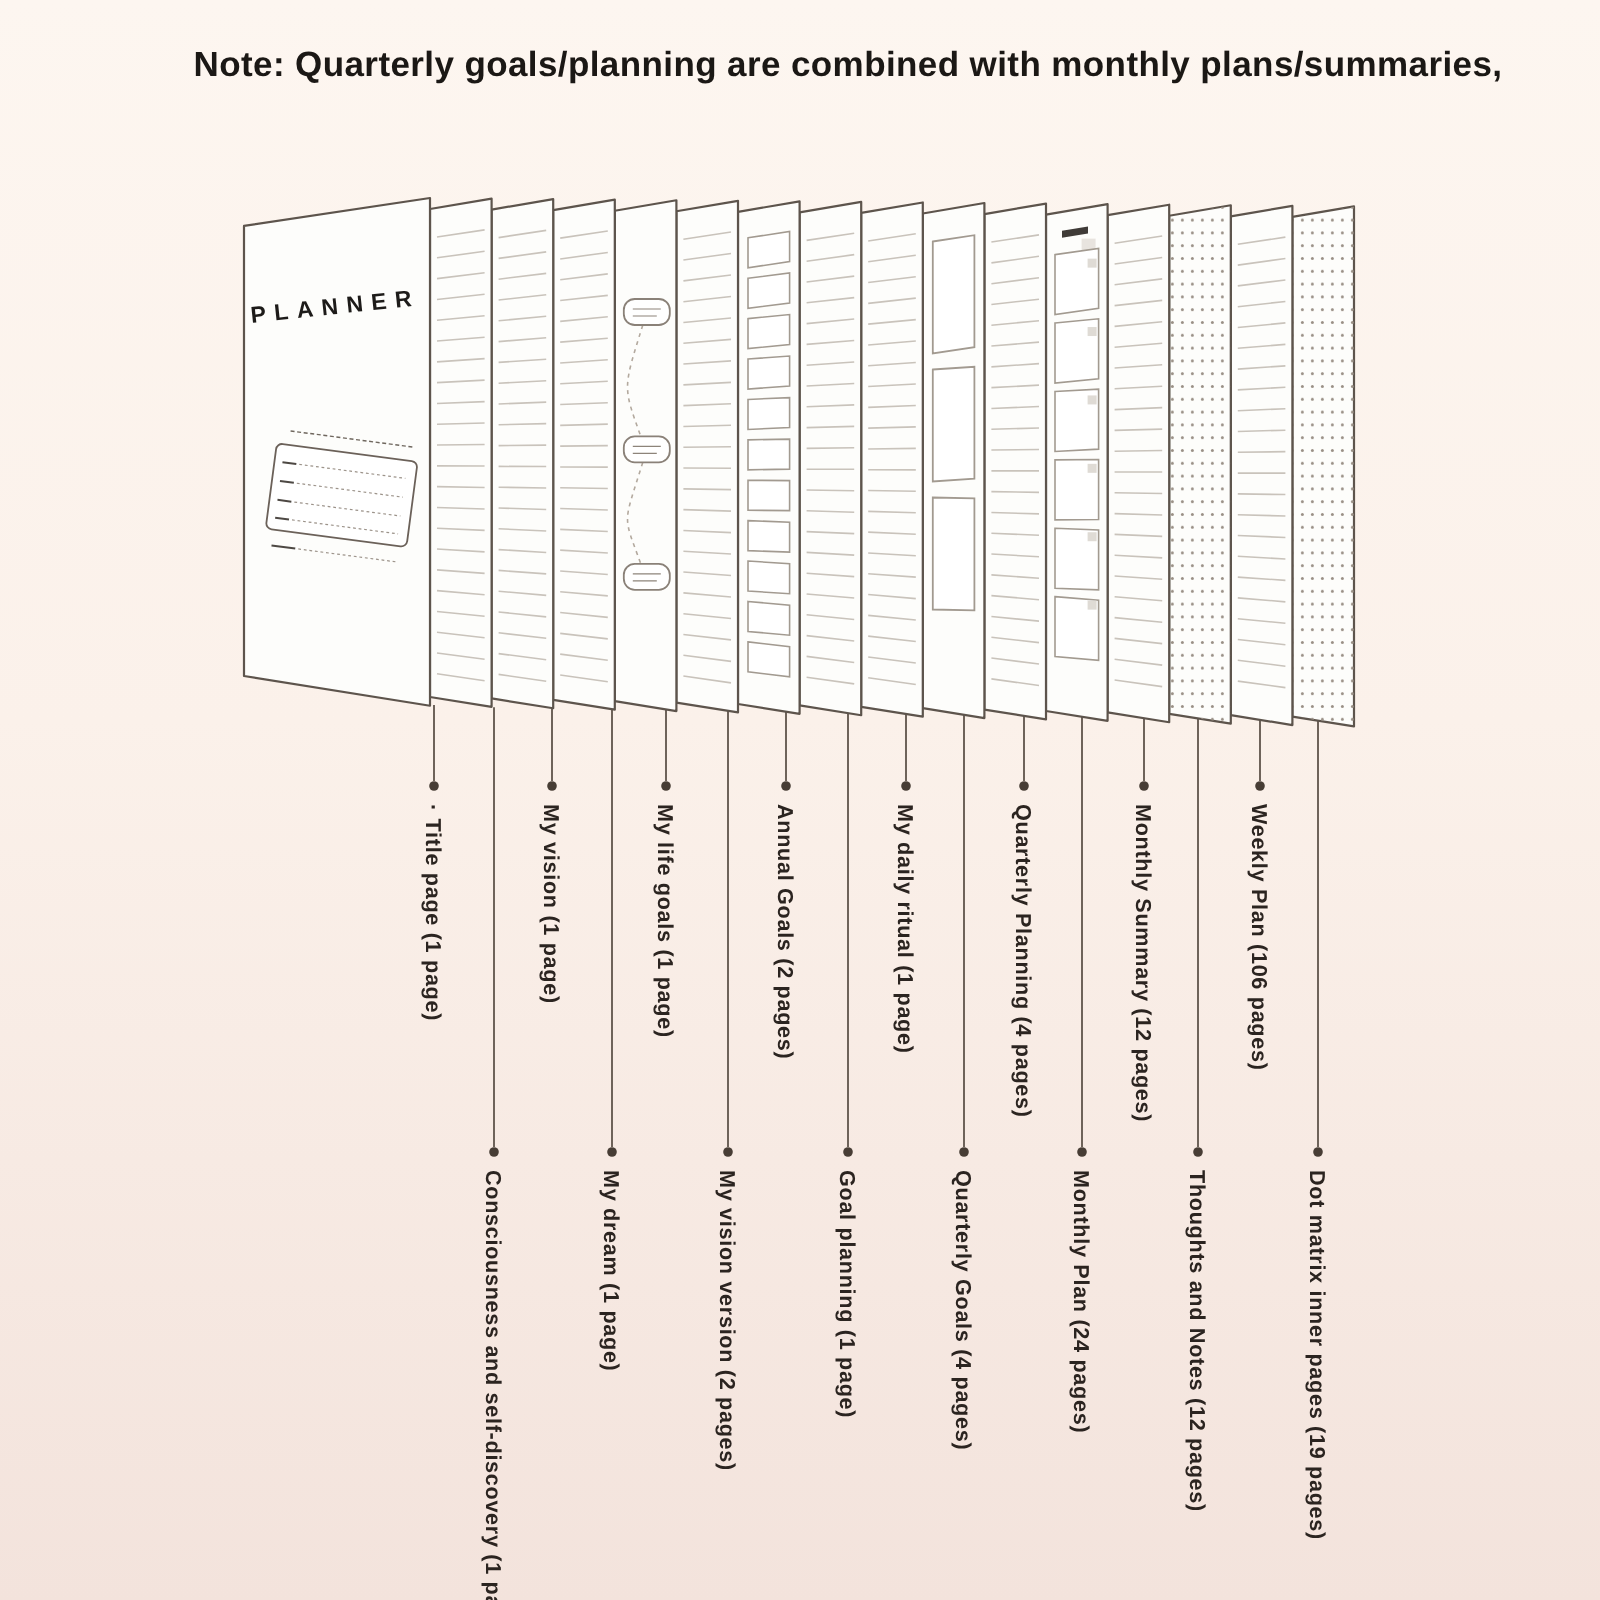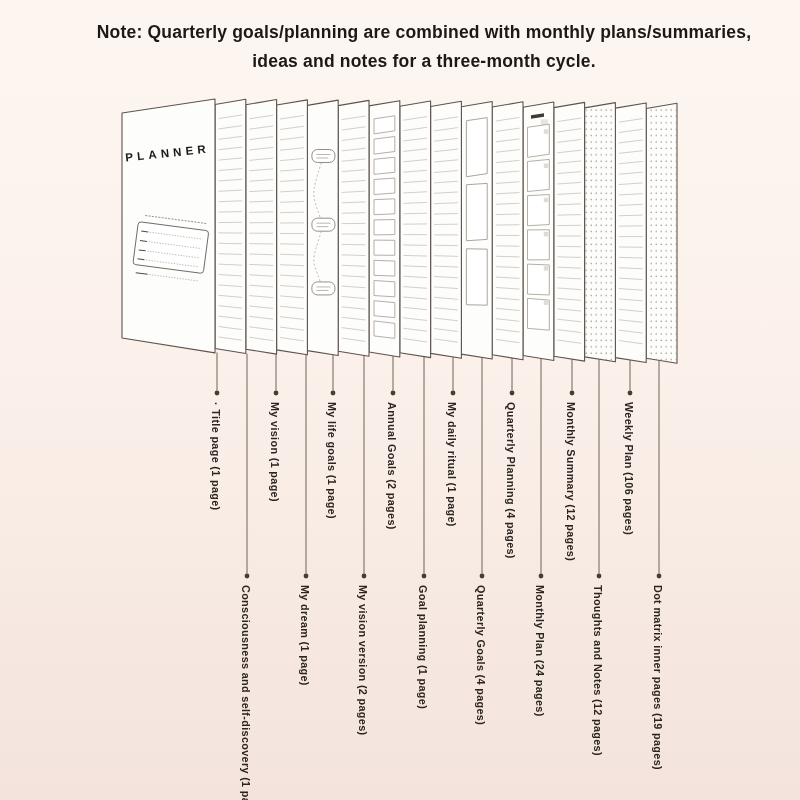--- a/index.html
+++ b/index.html
@@ -21,21 +21,20 @@
     position:absolute;transform-origin:0 0;transform:rotate(90deg);
     white-space:nowrap;font-size:10.8px;font-weight:700;color:#2b2420;
     letter-spacing:0.35px;
   }
 </style>
 </head>
 <body>
 
 <div class="note">
   <div>Note: Quarterly goals/planning are combined with monthly plans/summaries,</div>
-  <div>ideas and notes for a three-month cycle.</div>
 </div>
 
 <svg id="scene-svg" width="800" height="800" viewBox="0 0 800 800">
     <defs>
       <pattern id="dots" width="5" height="6.4" patternUnits="userSpaceOnUse">
         <circle cx="1.2" cy="1.2" r="0.75" fill="#9a9086"></circle>
       </pattern>
       <clipPath id="clip15">
         <polygon points="646.2,108.43599999999999 677,103.2 677,363.228 646.2,358.3"></polygon>
       </clipPath>

